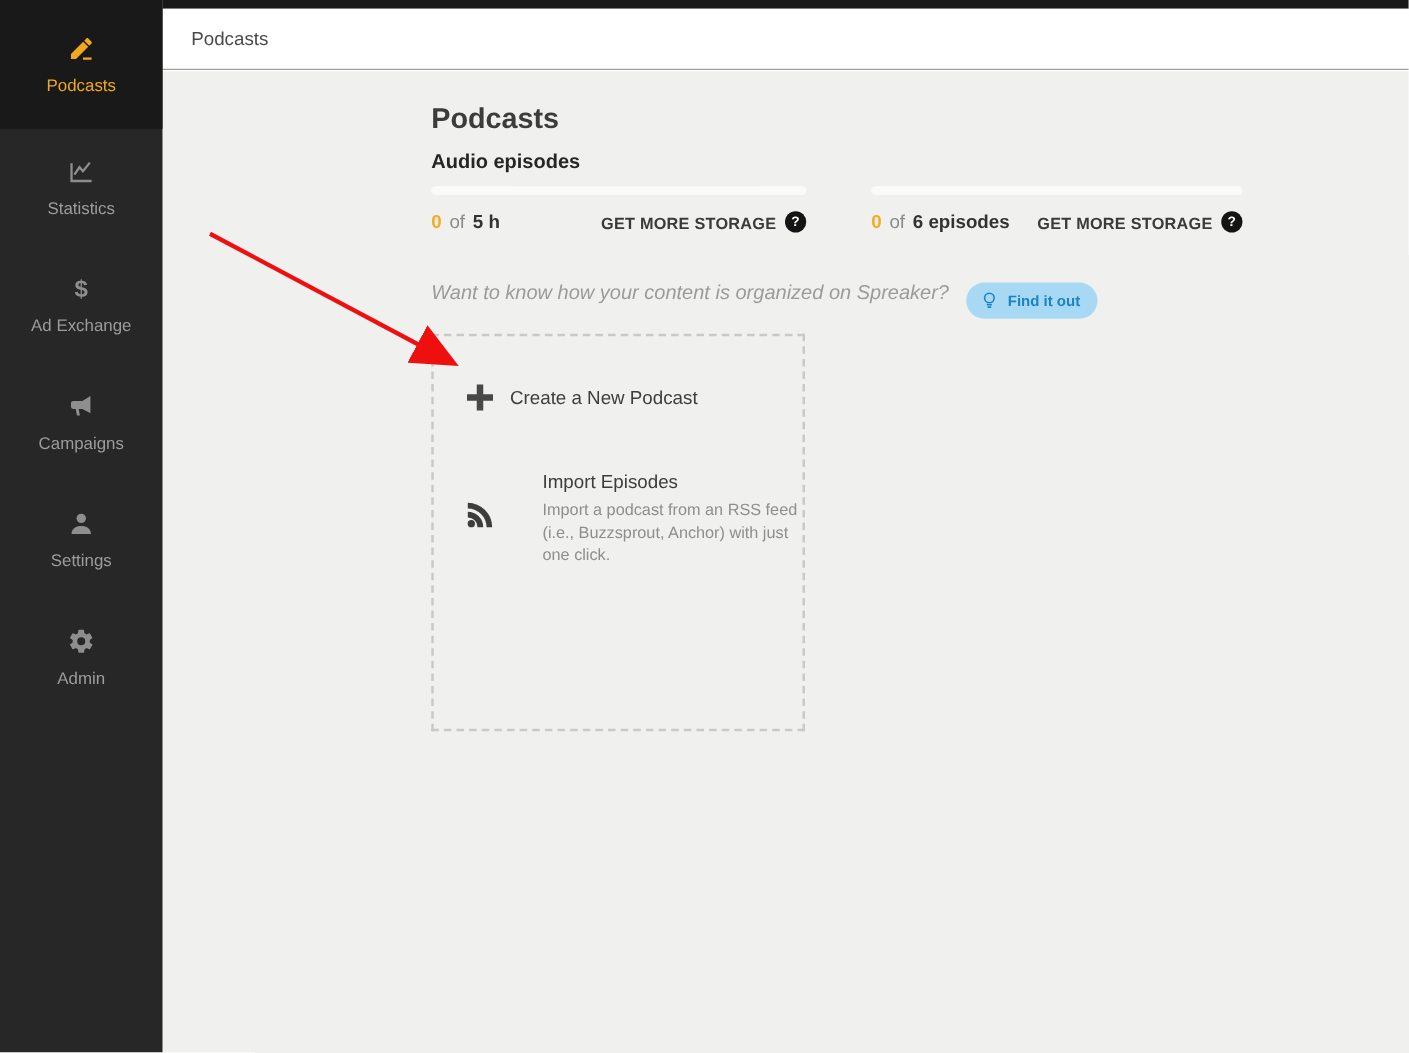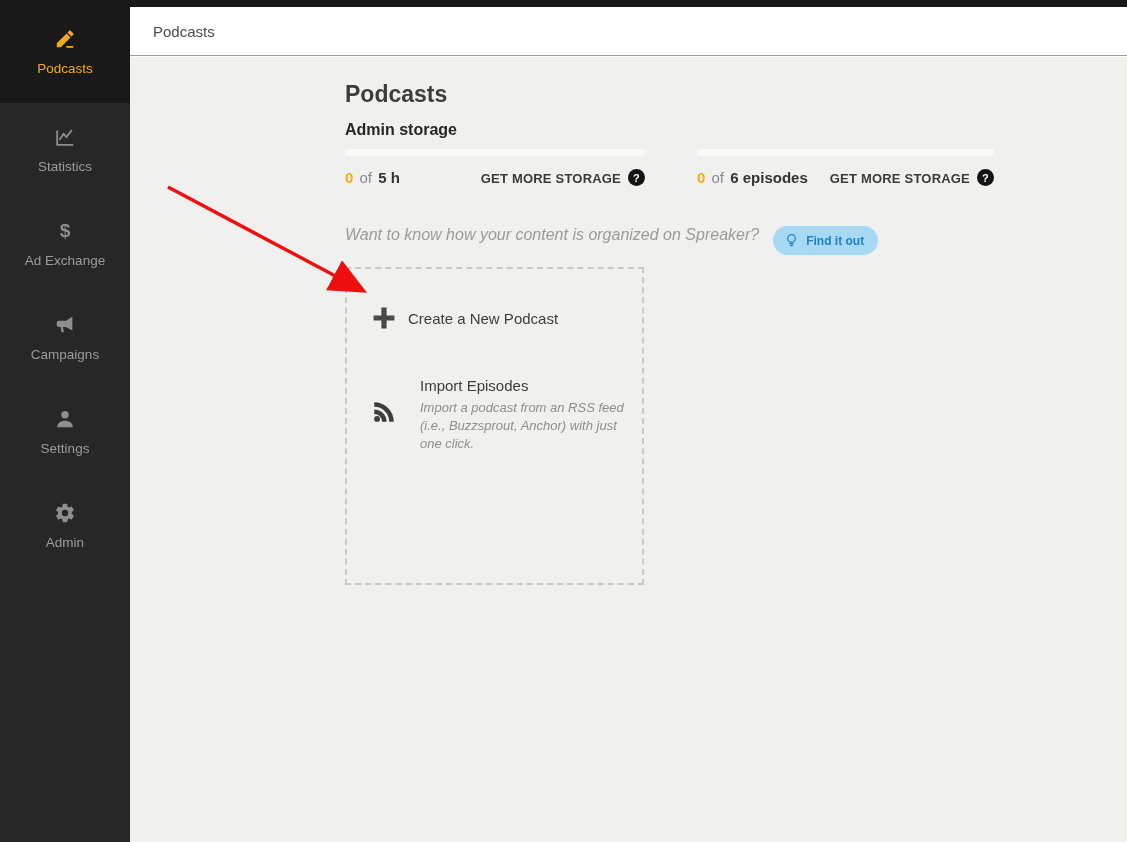--- a/index.html
+++ b/index.html
@@ -149,27 +149,27 @@
   }
   .create-row {
     display: flex; align-items: center; gap: 11px;
     cursor: pointer;
   }
   .plus-icon svg { width: 26px; height: 26px; fill: #484848; display: block; }
   .create-label { font-size: 15px; color: #3d3d3d; }
 
   .import-row {
     margin-top: 46px;
-    display: flex; gap: 23px;
+    display: flex; gap: 37px;
     cursor: pointer;
   }
   .rss-icon { margin-top: 22px; }
   .rss-icon svg { width: 26px; height: 26px; fill: #3d3d3d; display: block; }
   .import-label { margin: 0 0 5px 0; font-size: 15px; font-weight: 400; color: #3d3d3d; }
-  .import-desc { margin: 0; font-size: 13px; line-height: 18px; color: #8e8e8e; width: 205px; font-style: italic; }
+  .import-desc { margin: 0; font-size: 13px; line-height: 18px; color: #8e8e8e; width: 205px; }
 
   .arrow-overlay {
     position: absolute;
     left: 0; top: 0;
     width: 1127px; height: 842px;
     pointer-events: none;
     z-index: 5;
   }
 </style>
 </head>
@@ -232,21 +232,21 @@
     </div>
   </aside>
 
   <div class="topstrip"></div>
   <header class="topbar">
     <span>Podcasts</span>
   </header>
 
   <main class="content">
     <h1 class="page-title">Podcasts</h1>
-    <h2 class="storage-heading">Admin storage</h2>
+    <h2 class="storage-heading">Audio episodes</h2>
 
     <div class="meters">
       <div class="meter">
         <div class="meter-bar">
             <div class="meter-fill" style="width: 0%;"></div>
           </div>
         <div class="meter-meta">
           <span>
             <span class="used">0</span>
             <span class="sep">of</span>

